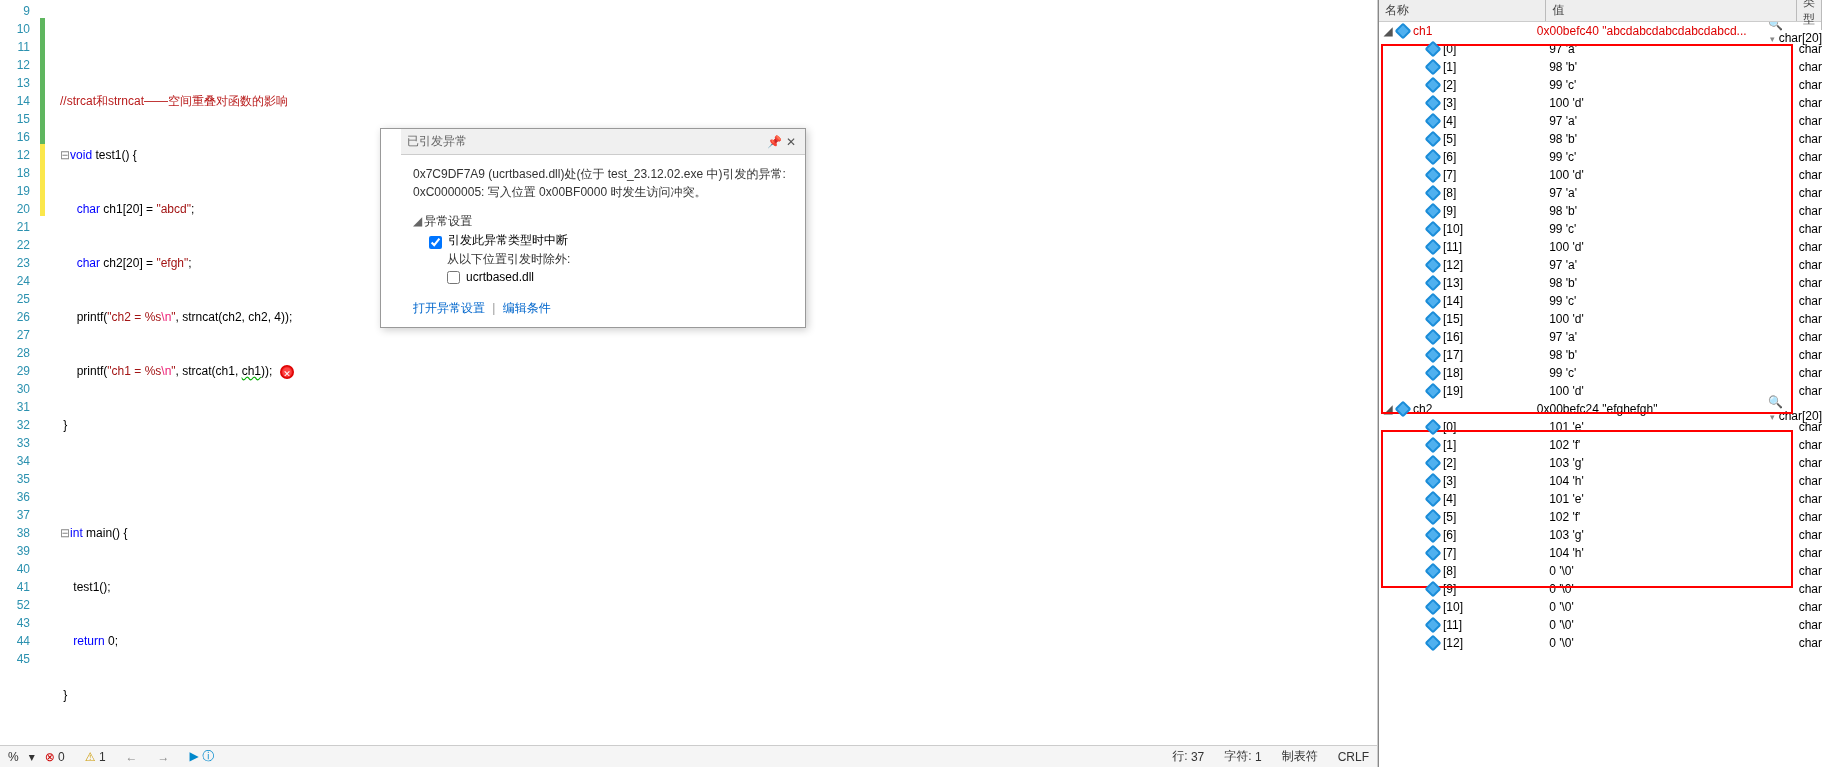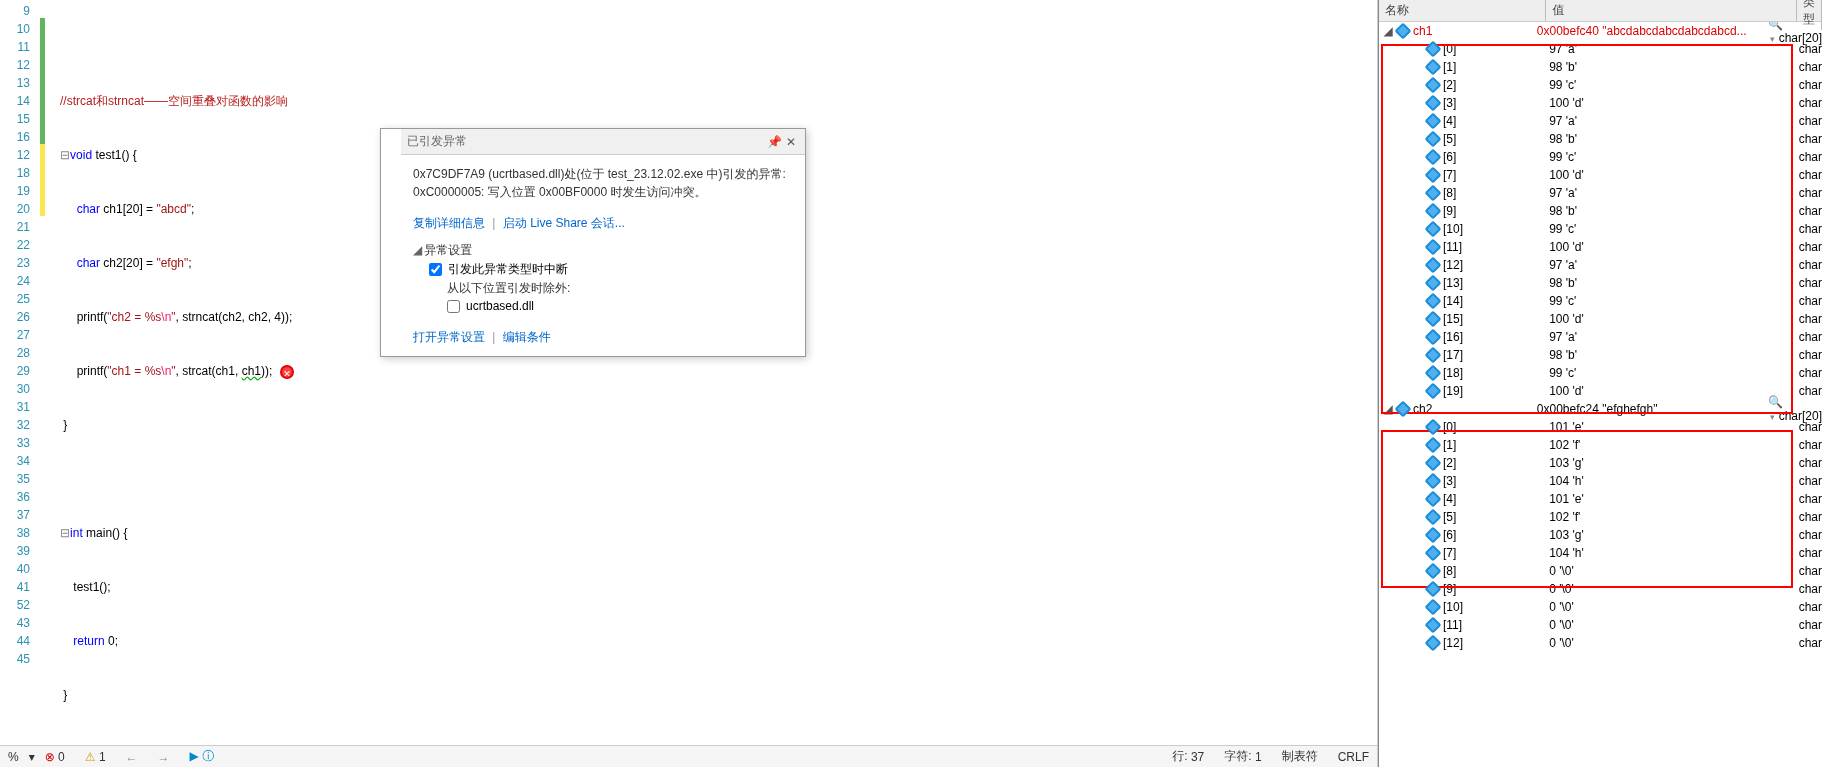--- a/index.html
+++ b/index.html
@@ -24,21 +24,21 @@
 .ex-header { display: flex; align-items: center; background: #f0f0f0; padding: 4px 6px; border-bottom: 1px solid #ccc; }
 .ex-title { flex: 1; color: #666; }
 .ex-pin, .ex-close { width: 16px; height: 16px; display: flex; align-items: center; justify-content: center; cursor: pointer; color: #555; }
 .ex-body { padding: 10px 12px; color: #333; line-height: 1.5; }
 .ex-links { padding: 4px 12px 8px; }
 .ex-links a { color: #0066cc; text-decoration: none; cursor: pointer; }
 .ex-sep { color: #999; margin: 0 4px; }
 .ex-settings { padding: 2px 12px 10px; }
 .ex-settings .hdr { color: #333; }
 .ex-settings .tri { color: #666; margin-right: 2px; }
-.ex-settings .row { display: flex; align-items: center; padding: 2px 0 2px 16px; }
+.ex-settings .row { display: flex; align-items: flex-end; padding: 2px 0 2px 16px; }
 .ex-settings input[type=checkbox] { margin-right: 6px; }
 .ex-settings .sub { padding-left: 34px; color: #333; }
 .ex-footer { padding: 4px 12px 10px; }
 .ex-footer a { color: #0066cc; text-decoration: none; cursor: pointer; }
 .status-bar { position: absolute; left: 0; right: 0; bottom: 0; height: 22px; background: #f5f5f5; border-top: 1px solid #ccc; display: flex; align-items: center; padding: 0 8px; color: #333; }
 .status-bar .sp { margin: 0 10px; }
 .status-bar .err-b { color: #c00; }
 .status-bar .warn-b { color: #c90; }
 .right-panel { width: 444px; display: flex; flex-direction: column; border-left: 1px solid #888; }
 .watch-header { display: flex; background: #eee; border-bottom: 1px solid #ccc; height: 22px; align-items: center; }
@@ -126,25 +126,20 @@
     
   </div>
 
   <div class="exception-popup">
     <div class="ex-header">
       <span class="ex-title">已引发异常</span>
       <span class="ex-pin">📌</span>
       <span class="ex-close">✕</span>
     </div>
     <div class="ex-body">0x7C9DF7A9 (ucrtbased.dll)处(位于 test_23.12.02.exe 中)引发的异常: 0xC0000005: 写入位置 0x00BF0000 时发生访问冲突。</div>
-    <div class="ex-links">
-      <a>复制详细信息</a>
-      <span class="ex-sep">|</span>
-      <a>启动 Live Share 会话...</a>
-    </div>
     <div class="ex-settings">
       <div class="hdr"><span class="tri">◢</span><span>异常设置</span></div>
       <div class="row">
           <input type="checkbox" checked="" style="">
           <span>引发此异常类型时中断</span>
         </div>
       <div class="sub">从以下位置引发时除外:</div>
       <div class="row" style="padding-left:34px;">
           <input type="checkbox" style="">
           <span>ucrtbased.dll</span>

